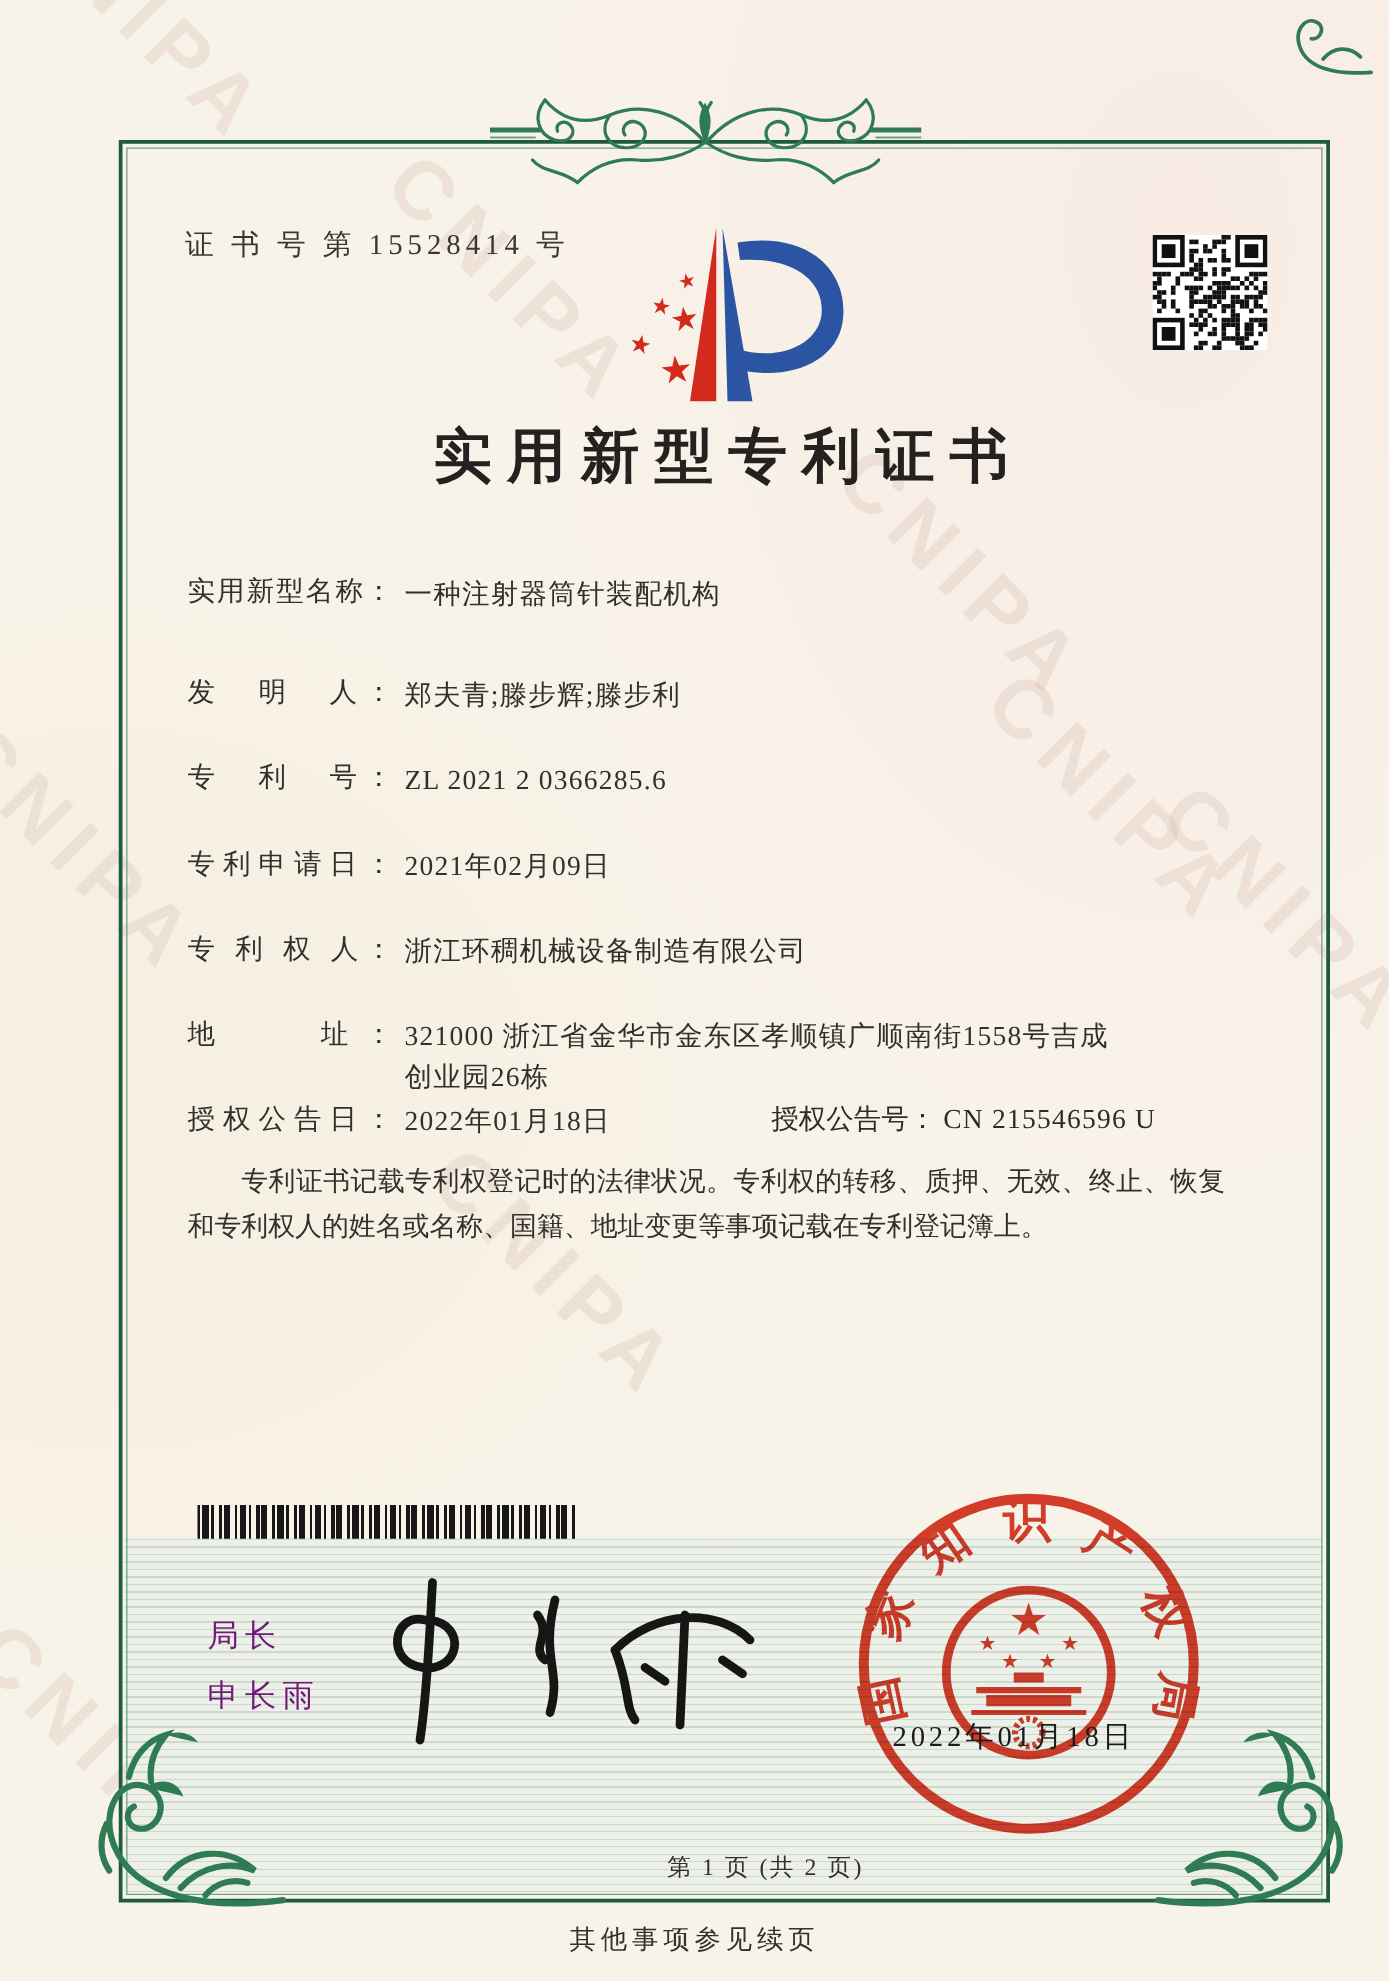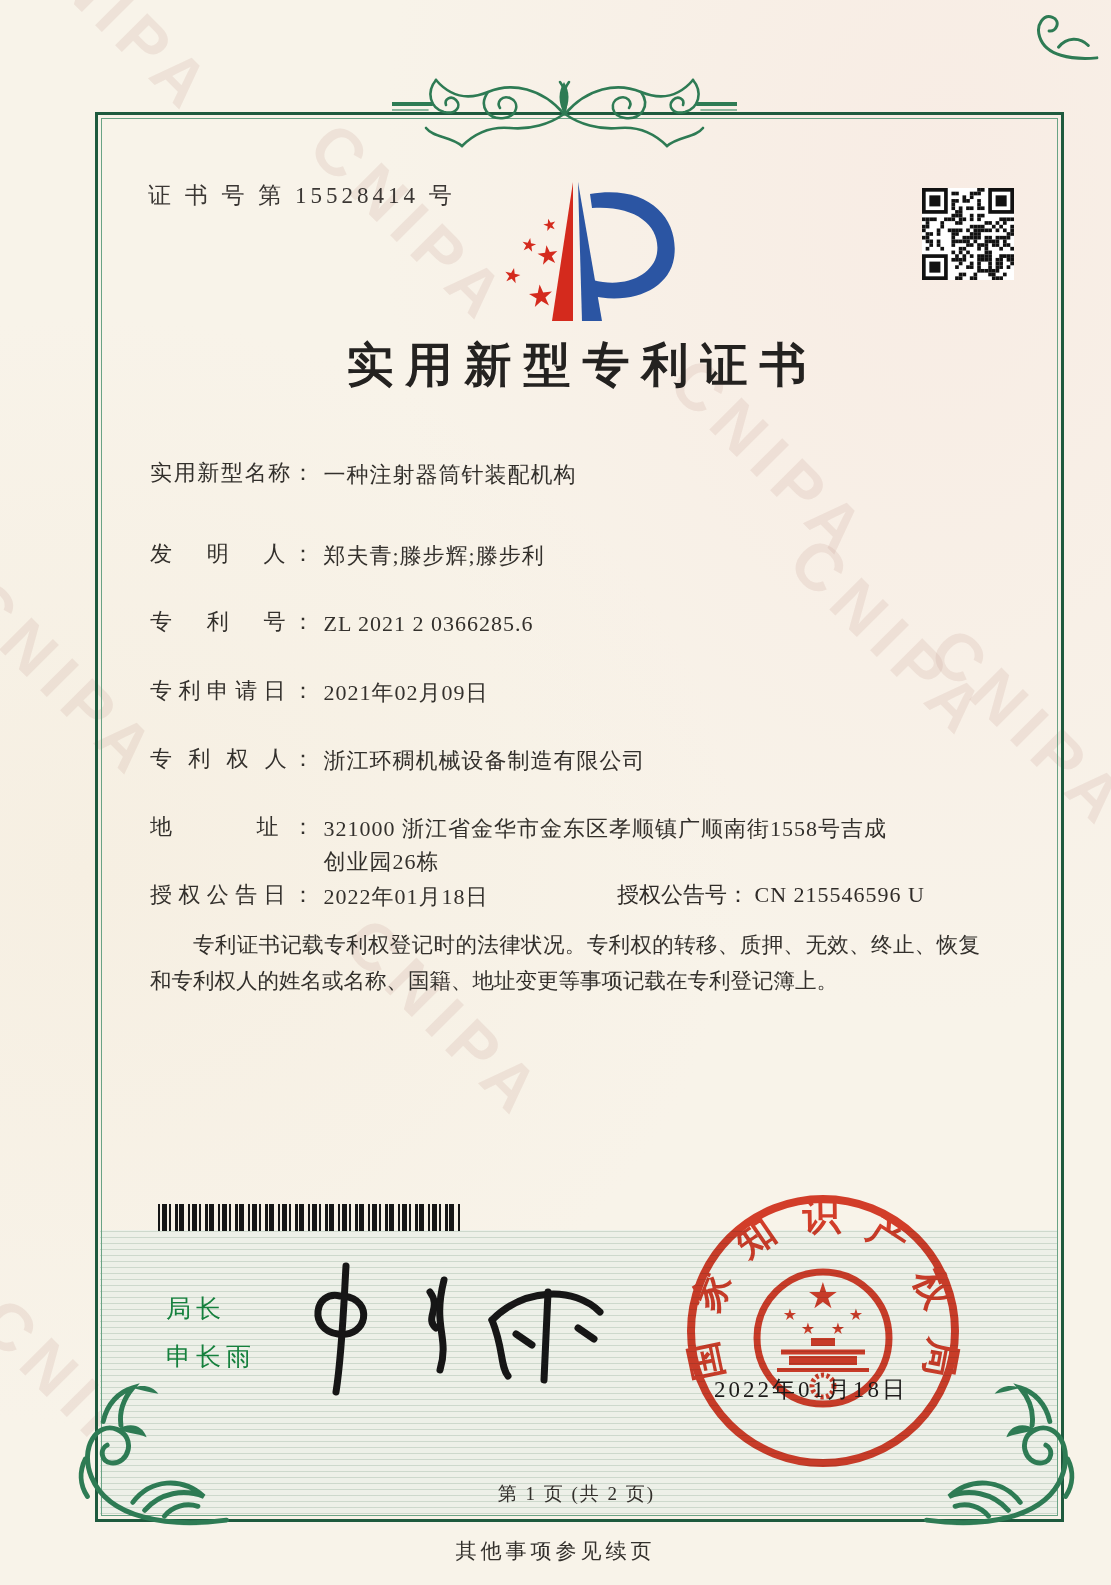--- a/index.html
+++ b/index.html
@@ -62,30 +62,30 @@
   .paras p{margin:0;text-indent:2em;}
   .barcode{
     position:absolute;left:158px;top:1204px;width:302px;height:27px;z-index:5;
     background:repeating-linear-gradient(90deg,
       #161616 0 2px, transparent 2px 4px,
       #161616 4px 9px, transparent 9px 11px,
       #161616 11px 13px, transparent 13px 17px,
       #161616 17px 20px, transparent 20px 21px,
       #161616 21px 26px, transparent 26px 30px);
   }
-  .signer{position:absolute;left:166px;z-index:5;font-size:25px;letter-spacing:5px;color:#15803d;text-align:center;}
+  .signer{position:absolute;left:166px;z-index:5;font-size:25px;letter-spacing:5px;color:#701a75;text-align:center;}
   .sig{position:absolute;left:292px;top:1258px;z-index:6;}
   .seal{position:absolute;left:678px;top:1186px;z-index:6;mix-blend-mode:multiply;}
   .sealdate{
     position:absolute;left:714px;top:1374px;z-index:7;font-size:23px;
     letter-spacing:3px;color:#1c1b1a;
   }
   .pagefoot{
     position:absolute;left:95px;top:1481px;width:963px;text-align:center;
-    font-size:19px;letter-spacing:2px;z-index:5;color:#33302c;
+    font-size:19px;letter-spacing:2px;z-index:5;color:#33302c;padding-left:36px;
   }
   .note{
     position:absolute;left:0;top:1537px;width:1111px;text-align:center;
     font-size:21px;letter-spacing:4px;z-index:5;color:#33302c;
   }
   .orn{z-index:4;pointer-events:none;}
   .qr{position:absolute;left:922px;top:188px;z-index:5;}
   .logo{position:absolute;left:472px;top:176px;z-index:5;}
 </style>
 </head>

